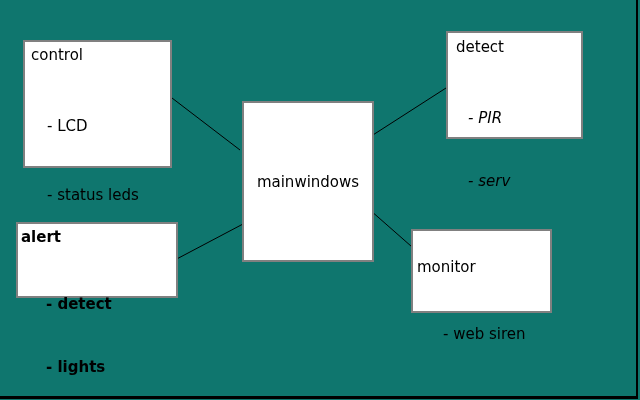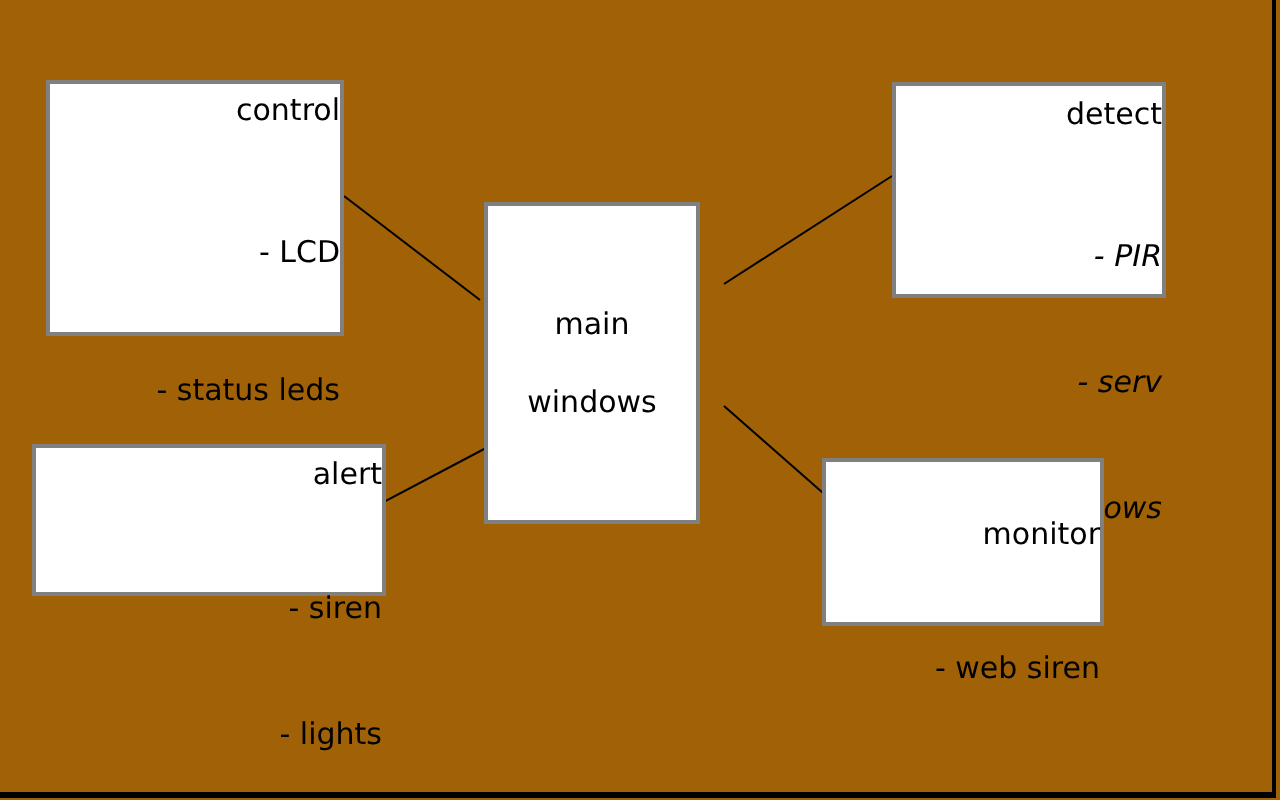--- a/index.html
+++ b/index.html
@@ -1,25 +1,24 @@
 <!DOCTYPE html>
 <html><head>
 <meta charset="utf-8">
 <style>
   html, body { margin: 0; padding: 0; background: #ffffff; }
   .canvas {
     position: relative;
     width: 640px;
     height: 400px;
-    background: #a16207;
+    background: #0f766e;
     font-family: "DejaVu Sans", "Liberation Sans", sans-serif;
     font-size: 15px;
     color: #000000;
     overflow: hidden;
-    text-align: right;
   }
   
   .frame-right  { position: absolute; left: 636px; top: 0; width: 2px; height: 398px; background: #000; }
   .frame-bottom { position: absolute; left: 0; top: 396px; width: 638px; height: 3px; background: #000; }
 
   
   svg.edges { position: absolute; left: 0; top: 0; width: 640px; height: 400px; }
   svg.edges line { stroke: #000000; stroke-width: 1; }
 
   
@@ -32,38 +31,38 @@
   .box .title { line-height: 22px; white-space: pre; }
   .box .items { white-space: pre; }
   .box .item  { }
 
   
   #node-control { left: 23px; top: 40px; width: 149px; height: 128px; }
   #node-control .title { padding: 2px 0 0 6px; }
   #node-control .items { margin-top: 3px; padding-left: 22px; line-height: 23px; }
 
   
-  #node-detect { left: 446px; top: 41px; width: 137px; height: 108px; }
+  #node-detect { left: 446px; top: 31px; width: 137px; height: 108px; }
   #node-detect .title { padding: 3px 0 0 8px; }
   #node-detect .items { margin-top: 8px; padding-left: 20px; line-height: 21px; font-style: italic; }
 
   
-  #node-alert { left: 16px; top: 222px; width: 177px; height: 76px; }
+  #node-alert { left: 16px; top: 222px; width: 162px; height: 76px; font-weight: bold; }
   #node-alert .title { padding: 2px 0 0 3px; }
   #node-alert .items { margin-top: 4px; padding-left: 28px; line-height: 21px; }
 
   
   #node-monitor { left: 411px; top: 229px; width: 141px; height: 84px; }
   #node-monitor .title { padding: 25px 0 0 4px; }
   #node-monitor .items { margin-top: 4px; padding-left: 30px; line-height: 21px; }
 
   
   #node-main {
-    left: 242px; top: 101px; width: 108px; height: 161px;
-    display: flex; flex-direction: column;
+    left: 242px; top: 101px; width: 132px; height: 161px;
+    display: flex; flex-direction: row;
     align-items: center; justify-content: center;
     row-gap: 23px;
   }
   #node-main .main-line { line-height: 16px; }
 </style>
 </head>
 <body>
 
 <div class="canvas">
 
@@ -88,21 +87,21 @@
     <div class="items">
       <div class="item">- PIR</div>
       <div class="item">- serv</div>
       <div class="item">- windows</div>
     </div>
   </div>
 
   <div class="box" id="node-alert">
     <div class="title">alert</div>
     <div class="items">
-      <div class="item">- siren</div>
+      <div class="item">- detect</div>
       <div class="item">- lights</div>
     </div>
   </div>
 
   <div class="box" id="node-monitor">
     <div class="title">monitor</div>
     <div class="items">
       <div class="item">- web siren</div>
     </div>
   </div>

